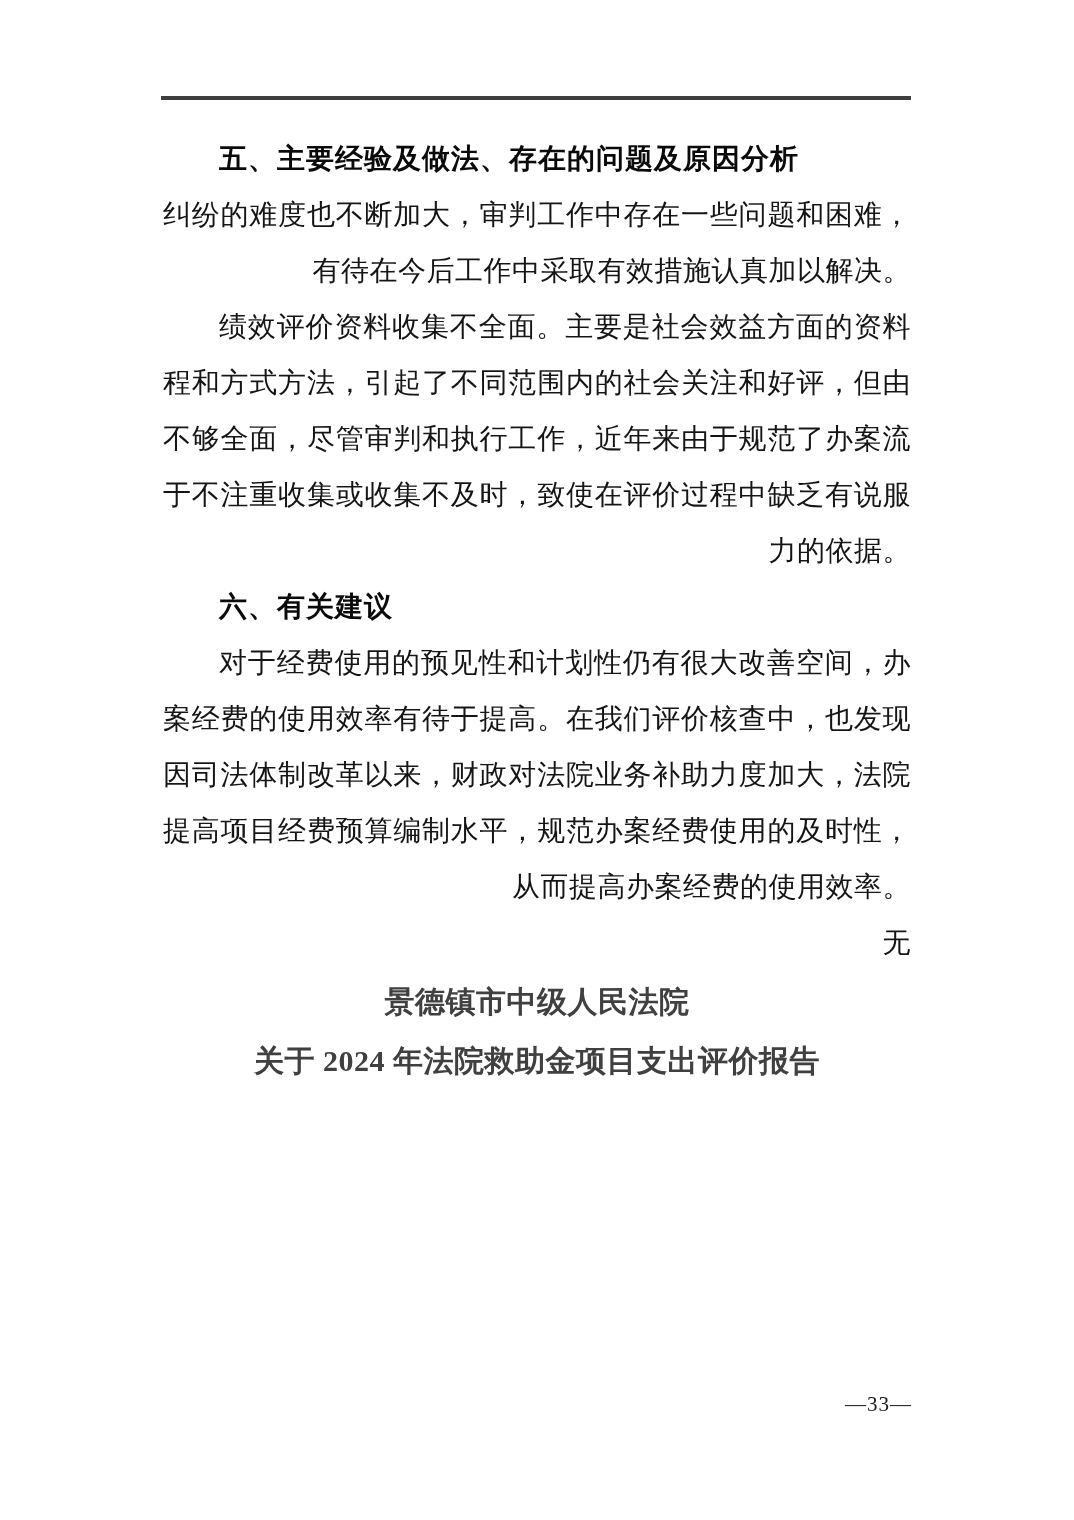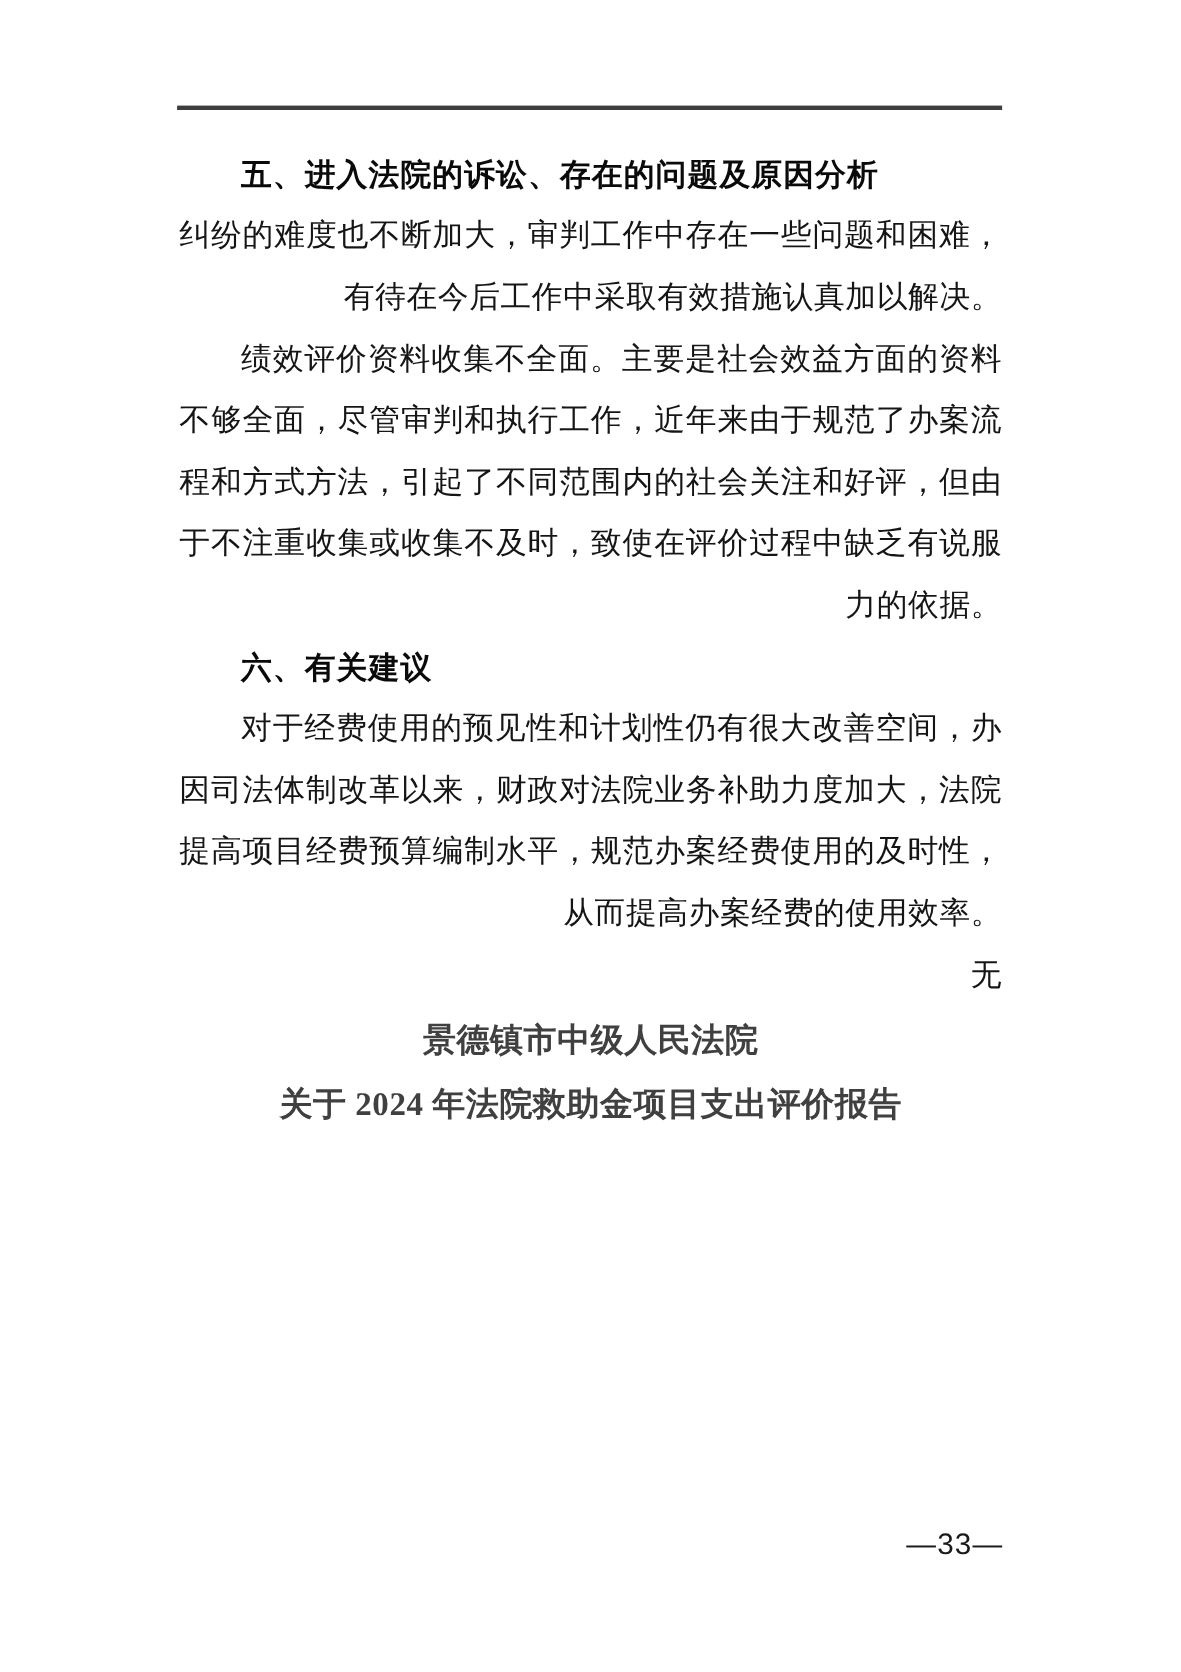--- a/index.html
+++ b/index.html
@@ -70,44 +70,45 @@
     color: #404040;
     text-indent: 0;
   }
   .row.title-gap { margin-top: 3px; }
   .page-number {
     position: absolute;
     top: 1384px;
     right: 162px;
     height: 40px;
     line-height: 40px;
-    font-size: 27px;
-    font-family: Liberation Sans, sans-serif;
+    font-size: 21px;
+    font-family: Liberation Serif, serif;
     color: #1a1a1a;
     letter-spacing: 1px;
   }
 </style>
 </head>
 <body>
 
 <div class="page">
 
   <div class="header-rule"></div>
 
   <div class="content">
-    <div class="row heading">五、进入法院的诉讼、存在的问题及原因分析</div>
+    <div class="row heading">五、主要经验及做法、存在的问题及原因分析</div>
     <div class="row fill">纠纷的难度也不断加大，审判工作中存在一些问题和困难，</div>
     <div class="row end">有待在今后工作中采取有效措施认真加以解决。</div>
     <div class="row first">绩效评价资料收集不全面。主要是社会效益方面的资料</div>
+    <div class="row fill">程和方式方法，引起了不同范围内的社会关注和好评，但由</div>
     <div class="row fill">不够全面，尽管审判和执行工作，近年来由于规范了办案流</div>
-    <div class="row fill">程和方式方法，引起了不同范围内的社会关注和好评，但由</div>
     <div class="row fill">于不注重收集或收集不及时，致使在评价过程中缺乏有说服</div>
     <div class="row end">力的依据。</div>
     <div class="row heading">六、有关建议</div>
     <div class="row first">对于经费使用的预见性和计划性仍有很大改善空间，办</div>
+    <div class="row fill">案经费的使用效率有待于提高。在我们评价核查中，也发现</div>
     <div class="row fill">因司法体制改革以来，财政对法院业务补助力度加大，法院</div>
     <div class="row fill">提高项目经费预算编制水平，规范办案经费使用的及时性，</div>
     <div class="row end">从而提高办案经费的使用效率。</div>
     <div class="row end indent">无</div>
     <div class="row title title-gap">景德镇市中级人民法院</div>
     <div class="row title title-gap">关于 2024 年法院救助金项目支出评价报告</div>
   </div>
 
   <div class="page-number">—33—</div>
 

